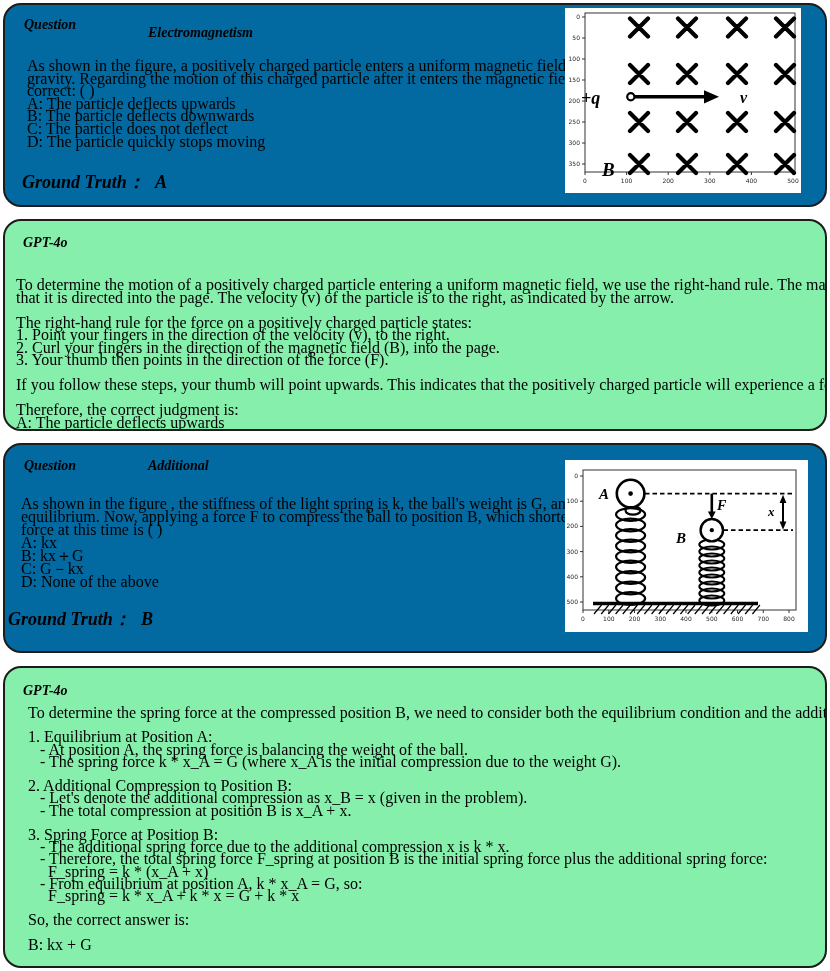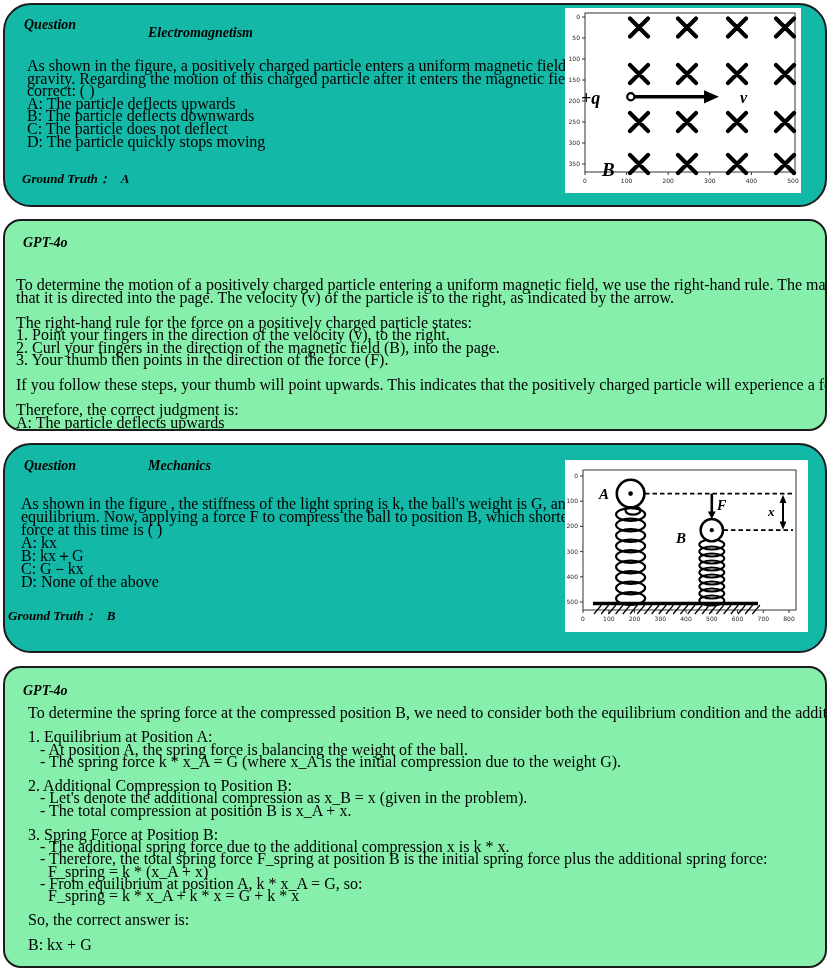--- a/index.html
+++ b/index.html
@@ -1,22 +1,22 @@
 <!DOCTYPE html>
 <html><head>
 <meta charset="utf-8">
 <style>
   html,body{margin:0;padding:0;background:#ffffff;}
   .page{position:relative;width:830px;height:971px;font-family:"Liberation Serif",serif;color:#000;overflow:hidden;}
   .panel{position:absolute;left:3px;width:824px;box-sizing:border-box;border:2px solid #1c1c1c;border-radius:18px;overflow:hidden;}
-  .panel.q{background:#14b8a6;border-radius:28px;}
+  .panel.q{background:#0369a1;}
   .panel.a{background:#86efac;}
   .hdr{position:absolute;font-family:"Liberation Serif",serif;font-style:italic;font-weight:bold;font-size:14px;white-space:pre;}
   .body-text{position:absolute;font-size:16px;line-height:12.6px;white-space:pre;font-family:Liberation Serif, serif;}
-  .gt{position:absolute;font-style:italic;font-weight:bold;font-size:13px;white-space:pre;}
+  .gt{position:absolute;font-style:italic;font-weight:bold;font-size:18px;white-space:pre;}
   .gt .val{margin-left:10px;}
   .figure{position:absolute;background:#ffffff;}
   svg text.tk{font-family:"DejaVu Sans",sans-serif;font-size:6px;fill:#262626;font-style:normal;font-weight:normal;}
   svg text.lbl{font-family:"Liberation Serif",serif;font-style:italic;font-weight:bold;fill:#000;}
 </style>
 </head>
 <body>
 
 <div class="page">
 
@@ -100,21 +100,21 @@
 3. Your thumb then points in the direction of the force (F).
 
 If you follow these steps, your thumb will point upwards. This indicates that the positively charged particle will experience a force that deflects it upwards.
 
 Therefore, the correct judgment is:
 A: The particle deflects upwards</div>
   </div>
 
   <div class="panel q" style="top:443px;height:210px;">
     <div class="hdr" style="left:19px;top:13px;">Question</div>
-    <div class="hdr" style="left:143px;top:13px;">Mechanics</div>
+    <div class="hdr" style="left:143px;top:13px;">Additional</div>
     <div class="body-text" style="left:16px;top:52px;line-height:13px;">As shown in the figure , the stiffness of the light spring is k, the ball's weight is G, and the ball is at position A in
 equilibrium. Now, applying a force F to compress the ball to position B, which shortens the spring by x, the spring
 force at this time is ( )
 A: kx
 B: kx＋G
 C: G－kx
 D: None of the above</div>
     <div class="gt" style="left:3px;top:162px;"><span>Ground Truth：</span><span class="val">B</span></div>
   </div>
 

